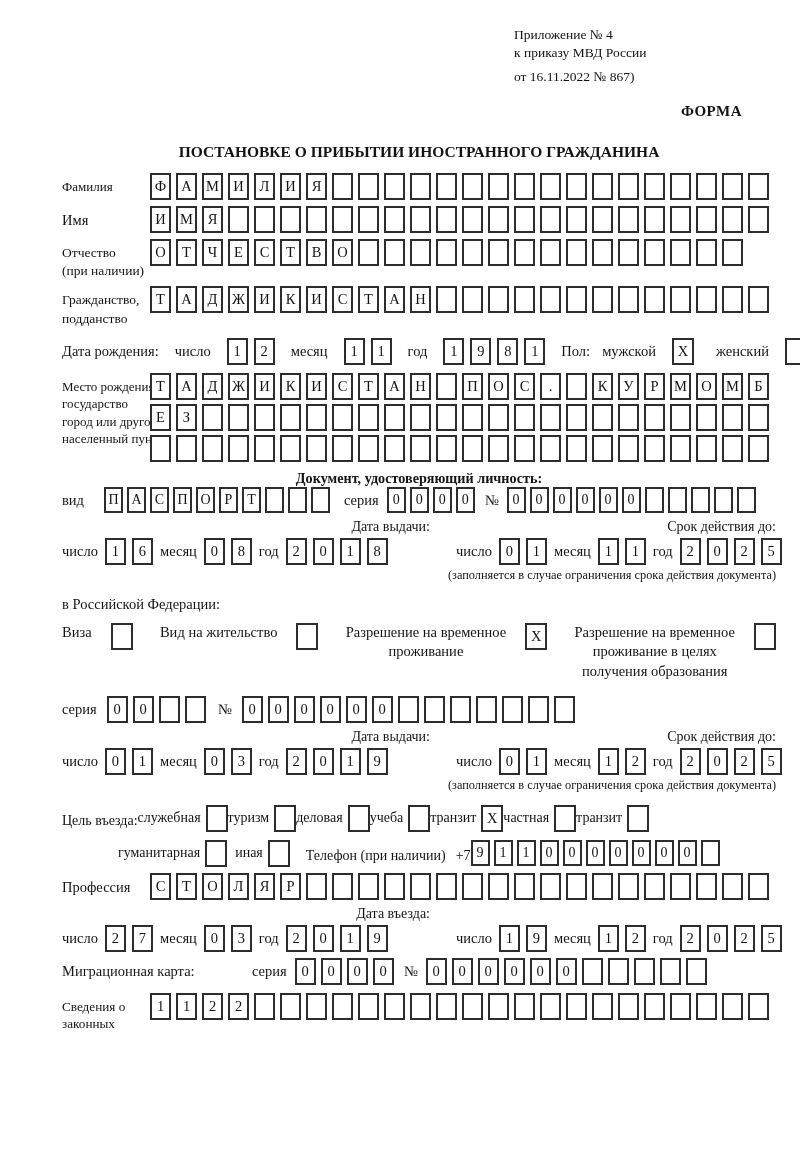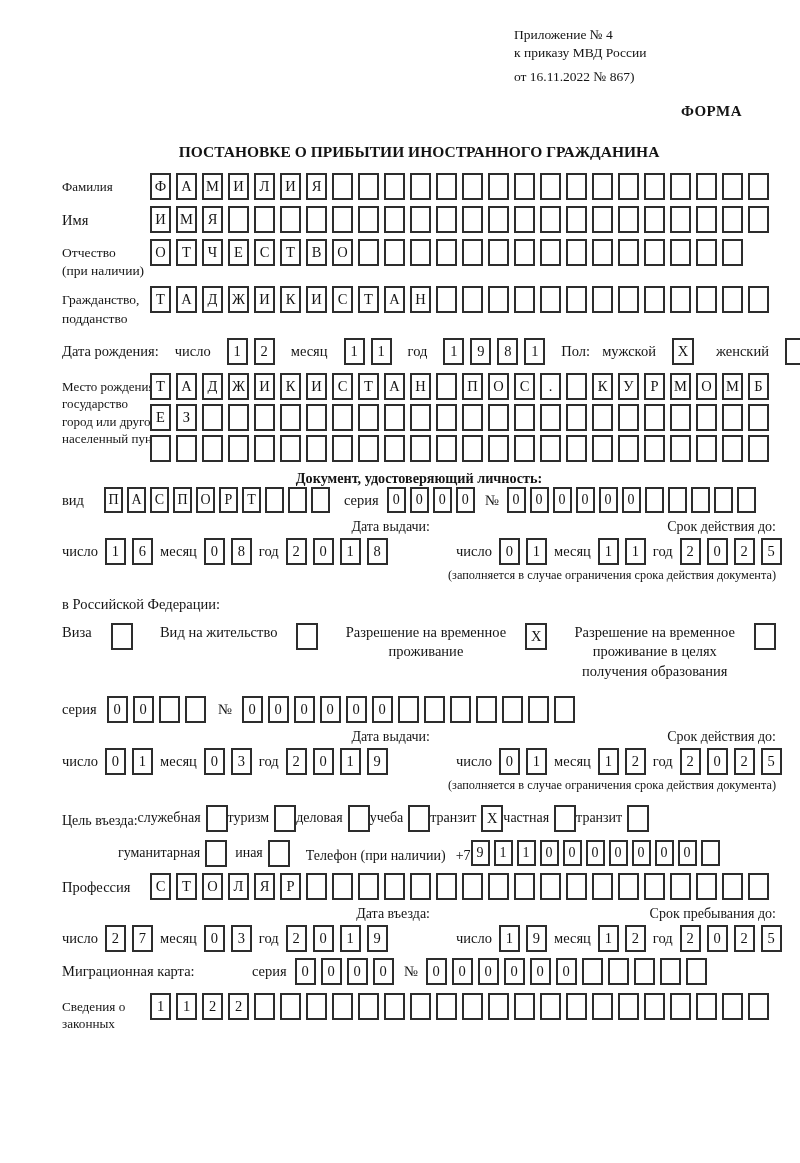--- a/index.html
+++ b/index.html
@@ -602,21 +602,20 @@
         <span class="cell"></span>
         <span class="cell"></span>
         <span class="cell"></span>
         <span class="cell"></span>
         <span class="cell"></span>
       </div>
   </div>
 
   <div class="twocol">
     <div class="col-l center">Дата въезда:</div>
-    <div class="col-r center">Срок пребывания до:</div>
   </div>
   <div class="twocol" style="margin-top:0">
     <div class="col-l dgroup">
       <span>число</span>
       <span class="cells">
           <span class="cell">2</span>
           <span class="cell">7</span>
         </span>
       <span>месяц</span>
       <span class="cells">

